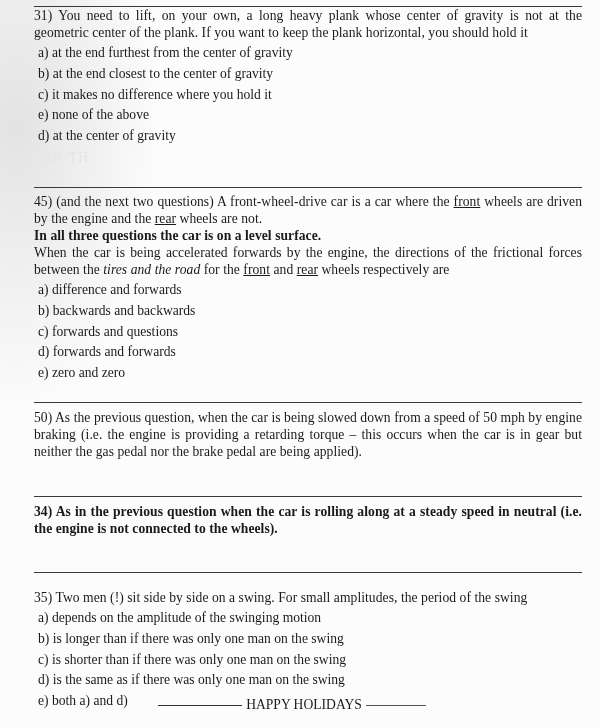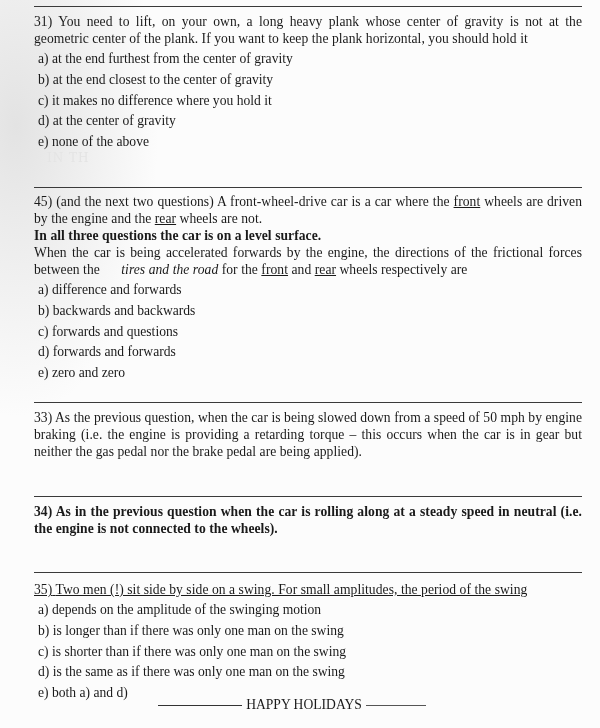--- a/index.html
+++ b/index.html
@@ -36,21 +36,21 @@
     .q {
       margin: 0;
       text-align: justify;
       letter-spacing: 0.05px;
     }
     .q-block { position: absolute; left: 0; width: 548px; }
     .opts { margin: 4px 0 0 0; padding: 0; list-style: none; }
     .opts li { margin: 4px; line-height: 16.8px; }
     .u { text-decoration: underline; }
     .b { font-weight: bold; }
-    .i { font-style: italic; margin-left: 18px; }
+    .i { font-style: italic; }
     .ghost {
       position: absolute;
       left: 47px; top: 151px;
       color: #e4e4e4;
       font-size: 12px;
       letter-spacing: 1px;
     }
     .footer {
       position: absolute;
       top: 697px;
@@ -67,30 +67,30 @@
 </head>
 <body>
 
 <div class="shade"></div>
 <div class="ghost">IN TH</div>
 
 <div class="page">
 
   <div class="q-block" style="top:0px;">
     <div class="rule"></div>
-    <p class="q" style="margin-top:6px;">
+    <p class="q" style="">
       <span>31)</span>
       <span>You need to lift, on your own, a long heavy plank whose center of gravity is not at the geometric center of the plank. If you want to keep the plank horizontal, you should hold it</span>
     </p>
     <ul class="opts">
       <li>a) at the end furthest from the center of gravity</li>
       <li>b) at the end closest to the center of gravity</li>
       <li>c) it makes no difference where you hold it</li>
+      <li>e) none of the above</li>
       <li>d) at the center of gravity</li>
-      <li>e) none of the above</li>
     </ul>
   </div>
 
   <div class="q-block" style="top:181px;">
     <div class="rule"></div>
     <p class="q" style="margin-top:5px;">
       <span>45)</span>
       <span>(and the next two questions) A front-wheel-drive car is a car where the </span><span class="u">front</span><span> wheels are driven by the engine and the </span><span class="u">rear</span><span> wheels are not.</span>
     </p>
     <p class="q b">In all three questions the car is on a level surface.</p>
@@ -102,36 +102,36 @@
       <li>b) backwards and backwards</li>
       <li>c) forwards and questions</li>
       <li>d) forwards and forwards</li>
       <li>e) zero and zero</li>
     </ul>
   </div>
 
   <div class="q-block" style="top:396px;">
     <div class="rule"></div>
     <p class="q" style="margin-top:6px;">
-      <span>33)</span>
+      <span>50)</span>
       <span>As the previous question, when the car is being slowed down from a speed of 50 mph by engine braking (i.e. the engine is providing a retarding torque – this occurs when the car is in gear but neither the gas pedal nor the brake pedal are being applied).</span>
     </p>
   </div>
 
   <div class="q-block" style="top:490px;font-weight:bold;">
     <div class="rule"></div>
     <p class="q" style="margin-top:6px;">
       <span>34)</span>
       <span>As in the previous question when the car is rolling along at a steady speed in neutral (i.e. the engine is not connected to the wheels).</span>
     </p>
   </div>
 
   <div class="q-block" style="top:566px;">
     <div class="rule"></div>
-    <p class="q" style="margin-top:8px;text-decoration:underline;">
+    <p class="q" style="margin-top:16px;">
       <span>35)</span>
       <span>Two men (!) sit side by side on a swing. For small amplitudes, the period of the swing</span>
     </p>
     <ul class="opts">
       <li>a) depends on the amplitude of the swinging motion</li>
       <li>b) is longer than if there was only one man on the swing</li>
       <li>c) is shorter than if there was only one man on the swing</li>
       <li>d) is the same as if there was only one man on the swing</li>
       <li>e) both a) and d)</li>
     </ul>

